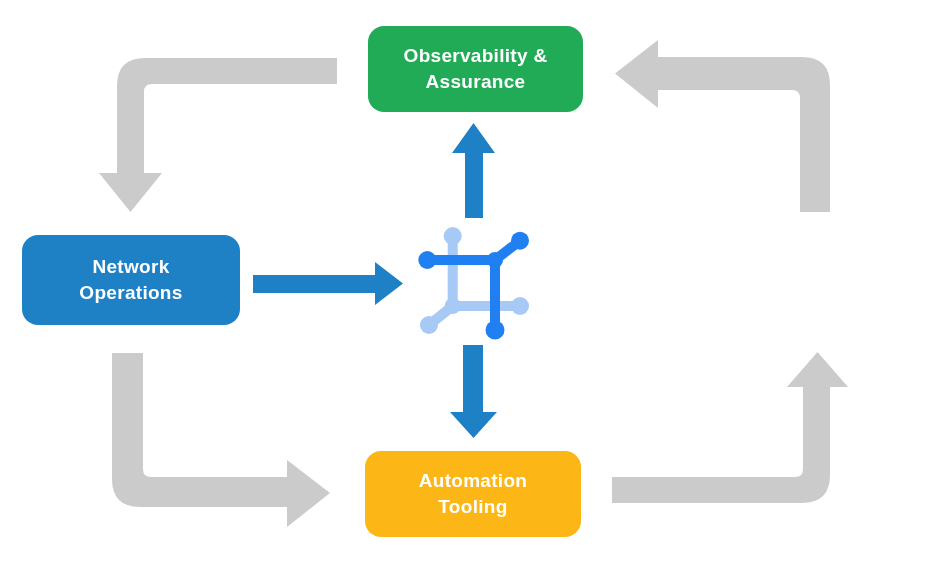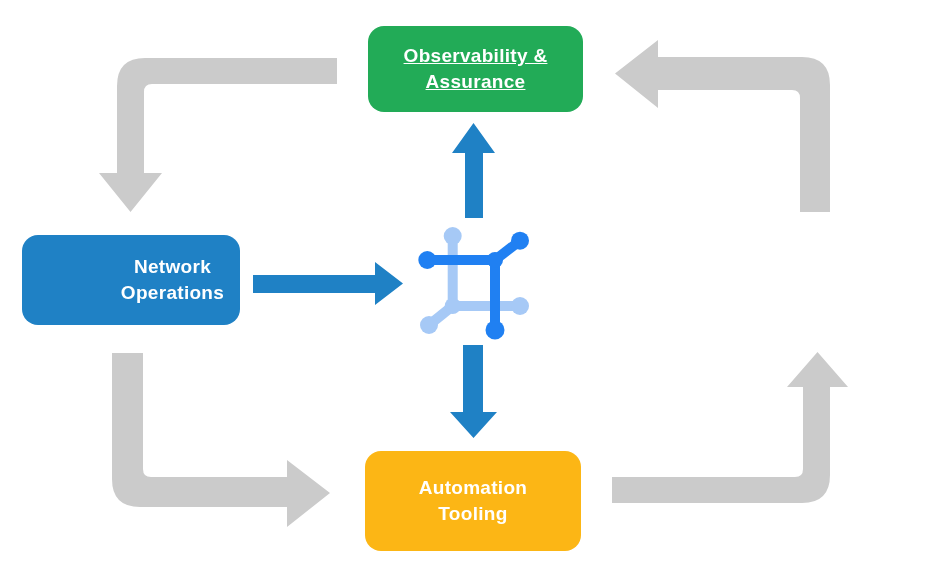--- a/index.html
+++ b/index.html
@@ -26,26 +26,26 @@
   .node{
     position:absolute;
     display:flex;align-items:center;justify-content:center;
     border-radius:16px;
     color:var(--node-text);
     font-size:19px;font-weight:600;letter-spacing:.3px;
     text-align:center;line-height:1.38;
   }
   .node .label{display:inline-block;}
   .node-observability{left:368px;top:26px;width:215px;height:86px;background:var(--node-green);}
-  .node-observability .label{max-width:178px;text-decoration:underline;}
-  .node-operations{left:22px;top:235px;width:218px;height:90px;background:var(--node-blue);justify-content:flex-end;}
+  .node-observability .label{max-width:178px;}
+  .node-operations{left:22px;top:235px;width:218px;height:90px;background:var(--node-blue);}
   .node-operations .label{max-width:135px;}
   .node-infrastructure{left:710px;top:237px;width:216px;height:88px;background:var(--node-red);}
   .node-infrastructure .label{max-width:150px;}
-  .node-automation{left:365px;top:451px;width:216px;height:100px;background:var(--node-yellow);}
+  .node-automation{left:365px;top:451px;width:216px;height:86px;background:var(--node-yellow);}
   .node-automation .label{max-width:130px;}
   .gray-arrow{fill:var(--arrow-gray);}
   .blue-arrow{fill:var(--arrow-blue);}
   .icon-light{stroke:var(--icon-light-blue);stroke-width:10;fill:none;}
   .icon-dark{stroke:var(--icon-dark-blue);stroke-width:10;fill:none;}
   .icon-light-node{fill:var(--icon-light-blue);}
   .icon-dark-node{fill:var(--icon-dark-blue);}
 </style>
 </head>
 <body>

